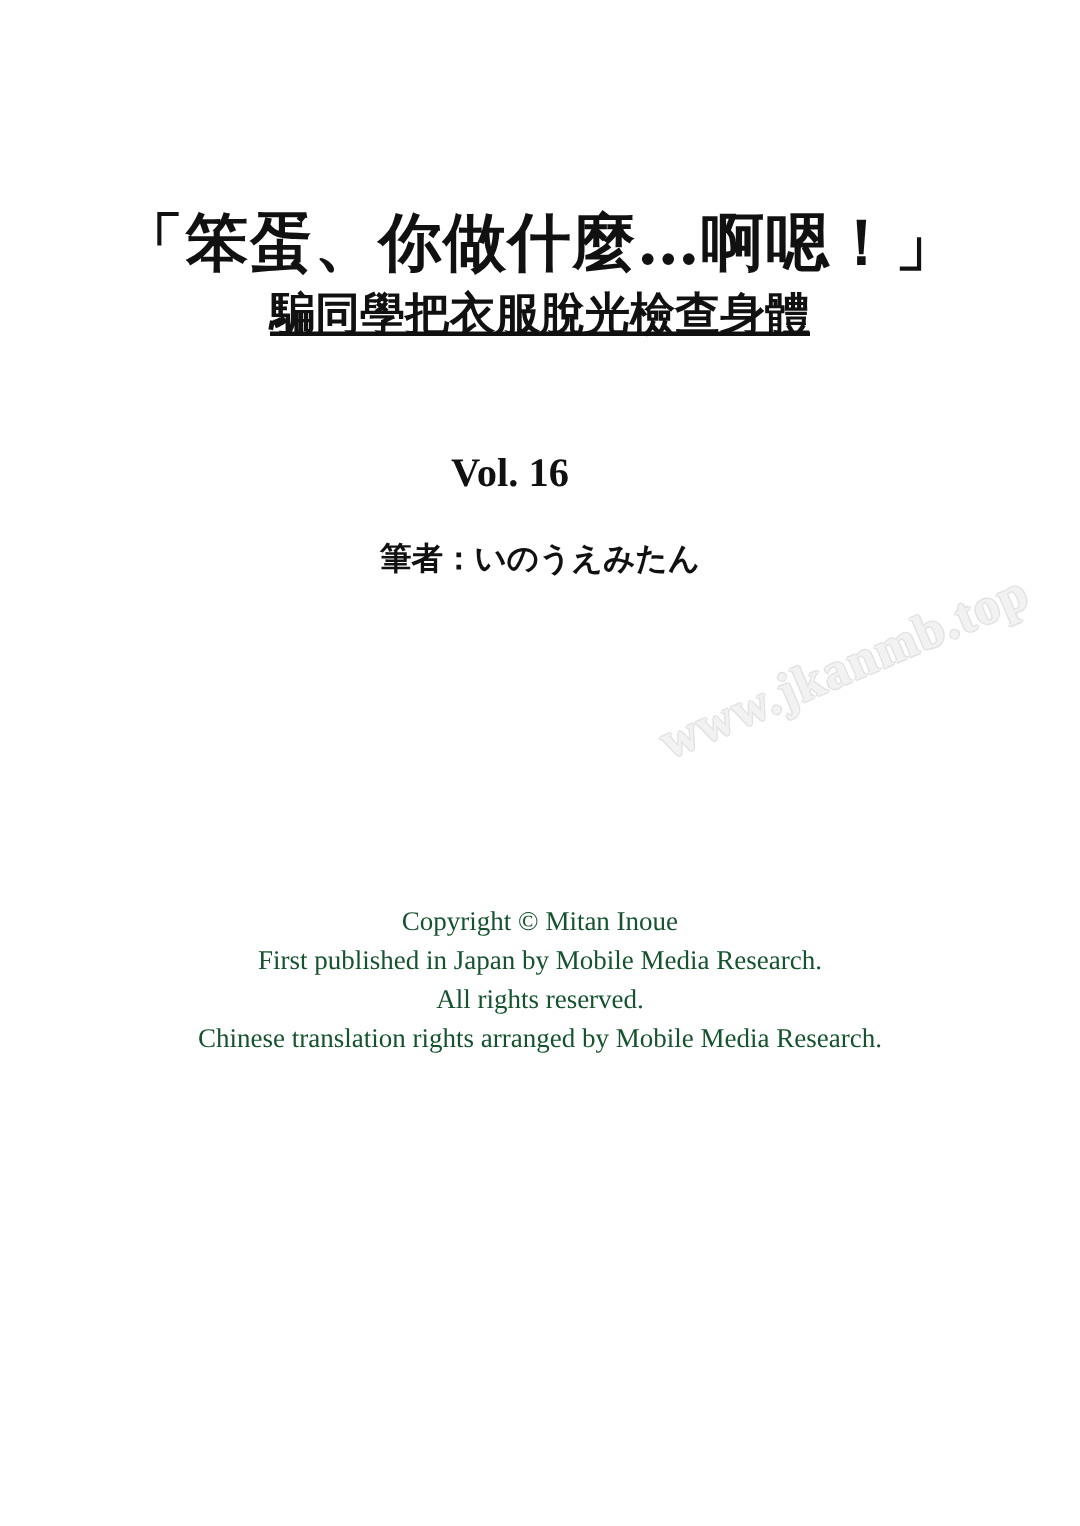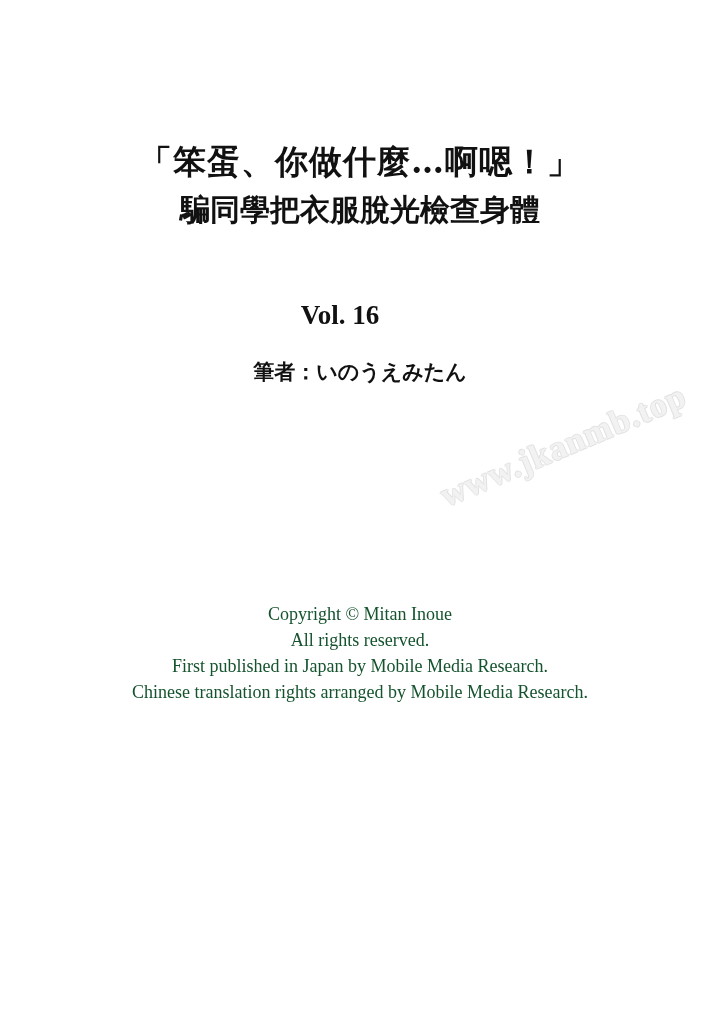--- a/index.html
+++ b/index.html
@@ -25,30 +25,31 @@
   
   .title-block {
     position: absolute;
     top: 138px;
     left: 0;
     width: 720px;
     text-align: center;
   }
   .title-line {
     font-family: "DejaVu Serif", "Liberation Serif", serif;
-    font-size: 33px;
+    font-size: 42px;
     font-weight: 700;
     letter-spacing: 1px;
     line-height: 48px;
     color: #111111;
     white-space: nowrap;
   }
   .title-line-2 {
     font-size: 30px;
     letter-spacing: 0px;
+    text-decoration: underline;
   }
 
   .volume {
     position: absolute;
     top: 300px;
     left: 0;
     width: 680px;
     text-align: center;
     font-family: "Liberation Serif", serif;
     font-size: 27px;
@@ -128,18 +129,18 @@
   <div class="volume">Vol. 16</div>
 
   <div class="author">筆者：いのうえみたん</div>
 
   <div class="watermark">
     <span>www.jkanmb.top</span>
   </div>
 
   <div class="copyright">
     <div>Copyright © Mitan Inoue</div>
+    <div>First published in Japan by Mobile Media Research.</div>
     <div>All rights reserved.</div>
-    <div>First published in Japan by Mobile Media Research.</div>
     <div>Chinese translation rights arranged by Mobile Media Research.</div>
   </div>
 
 </div>
 
 </body></html>

